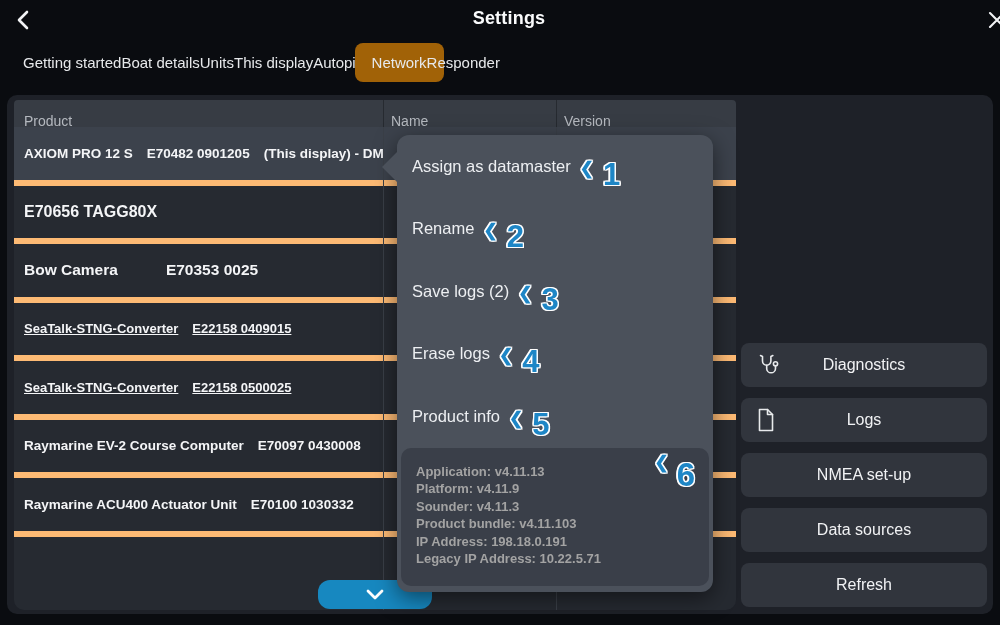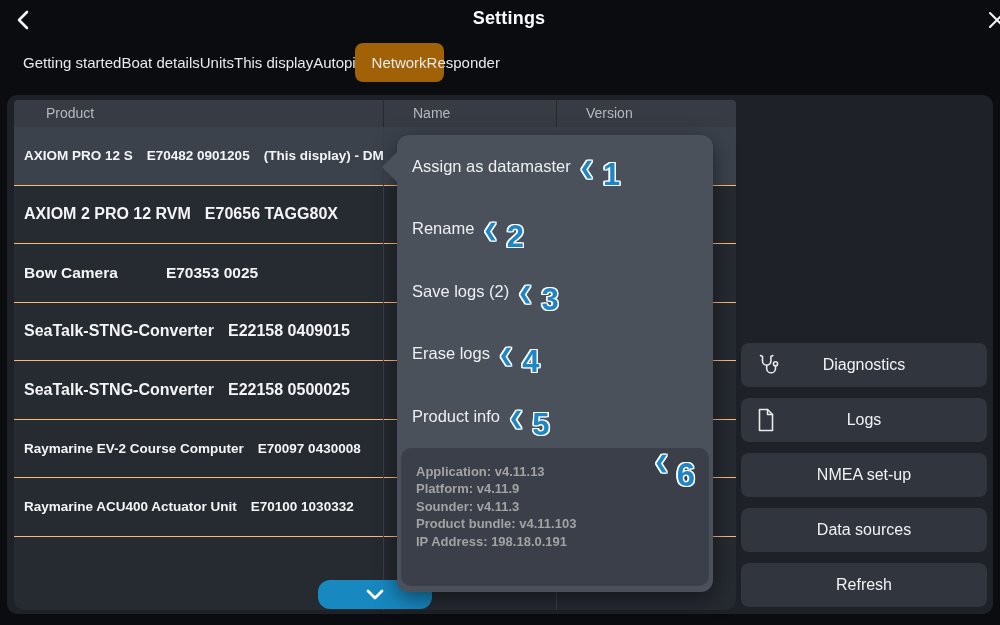--- a/index.html
+++ b/index.html
@@ -21,30 +21,30 @@
   .tab.active{background:#a16207;border-radius:8px;padding:11px 17px;margin:0 -17px;}
 
   
   .panel{position:absolute;left:7px;top:95px;width:986px;height:519px;
          background:#1e2128;border-radius:10px;}
 
   
   .table{position:absolute;left:14px;top:100px;width:722px;height:510px;}
   .thead{position:absolute;left:0;top:0;right:0;height:27px;background:#373c44;
          border-radius:4px 4px 0 0;color:#b5b9bf;font-size:14px;}
-  .thead span{position:absolute;top:5px;margin-left:22px;}
+  .thead span{position:absolute;top:13px;}
   .th-product{left:10px;} .th-name{left:377px;} .th-version{left:550px;}
   .hline-v{position:absolute;top:0;height:27px;width:1px;background:#262a30;}
   .tbody{position:absolute;left:0;top:27px;right:0;bottom:0;background:#262a31;
          border-radius:0 0 10px 10px;overflow:hidden;}
-  .trow{height:58.5px;box-sizing:border-box;border-bottom:1px solid #fdba74;
+  .trow{height:58.5px;box-sizing:border-box;border-bottom:6px solid #fdba74;
         display:flex;align-items:center;column-gap:14px;padding-left:10px;
         color:#f4f5f7;font-weight:bold;white-space:nowrap;cursor:pointer;}
   .trow.selected{background:#3c424c;}
-  .fs16{font-size:16px;} .fs155{font-size:15.5px;gap:48px;} .fs145{font-size:16px;} .fs135{font-size:13.5px;}
+  .fs16{font-size:16px;} .fs155{font-size:15.5px;gap:48px;} .fs145{font-size:13px;text-decoration:underline;} .fs135{font-size:13.5px;}
   .vline{position:absolute;top:0;bottom:0;width:1px;background:#3a3f47;}
 
   
   .scrollbtn{position:absolute;left:318px;top:580px;width:114px;height:29px;background:#1788c0;
              border-radius:12px;display:flex;align-items:center;justify-content:center;
              cursor:pointer;z-index:5;}
 
   
   .menu{position:absolute;left:397px;top:135px;width:316px;height:457px;background:#4b515b;
         border-radius:12px;z-index:10;box-shadow:0 6px 22px rgba(0,0,0,.5);}
@@ -115,21 +115,20 @@
       <div class="hline-v" style="left:369px;"></div>
       <div class="hline-v" style="left:542px;"></div>
     </div>
     <div class="tbody">
       <div class="trow selected fs135">
         <span>AXIOM PRO 12 S</span>
         <span>E70482 0901205</span>
         <span>(This display)  -  DM</span>
       </div>
       <div class="trow fs16">
-        <span>AXIOM 2 PRO 12 RVM</span>
         <span>E70656 TAGG80X</span>
       </div>
       <div class="trow fs155">
         <span>Bow Camera</span>
         <span>E70353 0025</span>
       </div>
       <div class="trow fs145">
         <span>SeaTalk-STNG-Converter</span>
         <span>E22158 0409015</span>
       </div>
@@ -186,20 +185,21 @@
       <span class="callout c-chev">❮</span>
       <span class="callout c-num">5</span>
     </div>
 
     <div class="info">
       <div class="line">Application: v4.11.13</div>
       <div class="line">Platform: v4.11.9</div>
       <div class="line">Sounder: v4.11.3</div>
       <div class="line">Product bundle: v4.11.103</div>
       <div class="line">IP Address: 198.18.0.191</div>
+      <div class="line">Legacy IP Address: 10.22.5.71</div>
       <div class="info-callout">
         <span class="callout c-chev">❮</span>
         <span class="callout c-num">6</span>
       </div>
     </div>
   </div>
 
   <div class="sidebtn" style="top:398px;">
     <span class="bicon">
       <svg width="24" height="26" viewBox="0 0 24 26">

